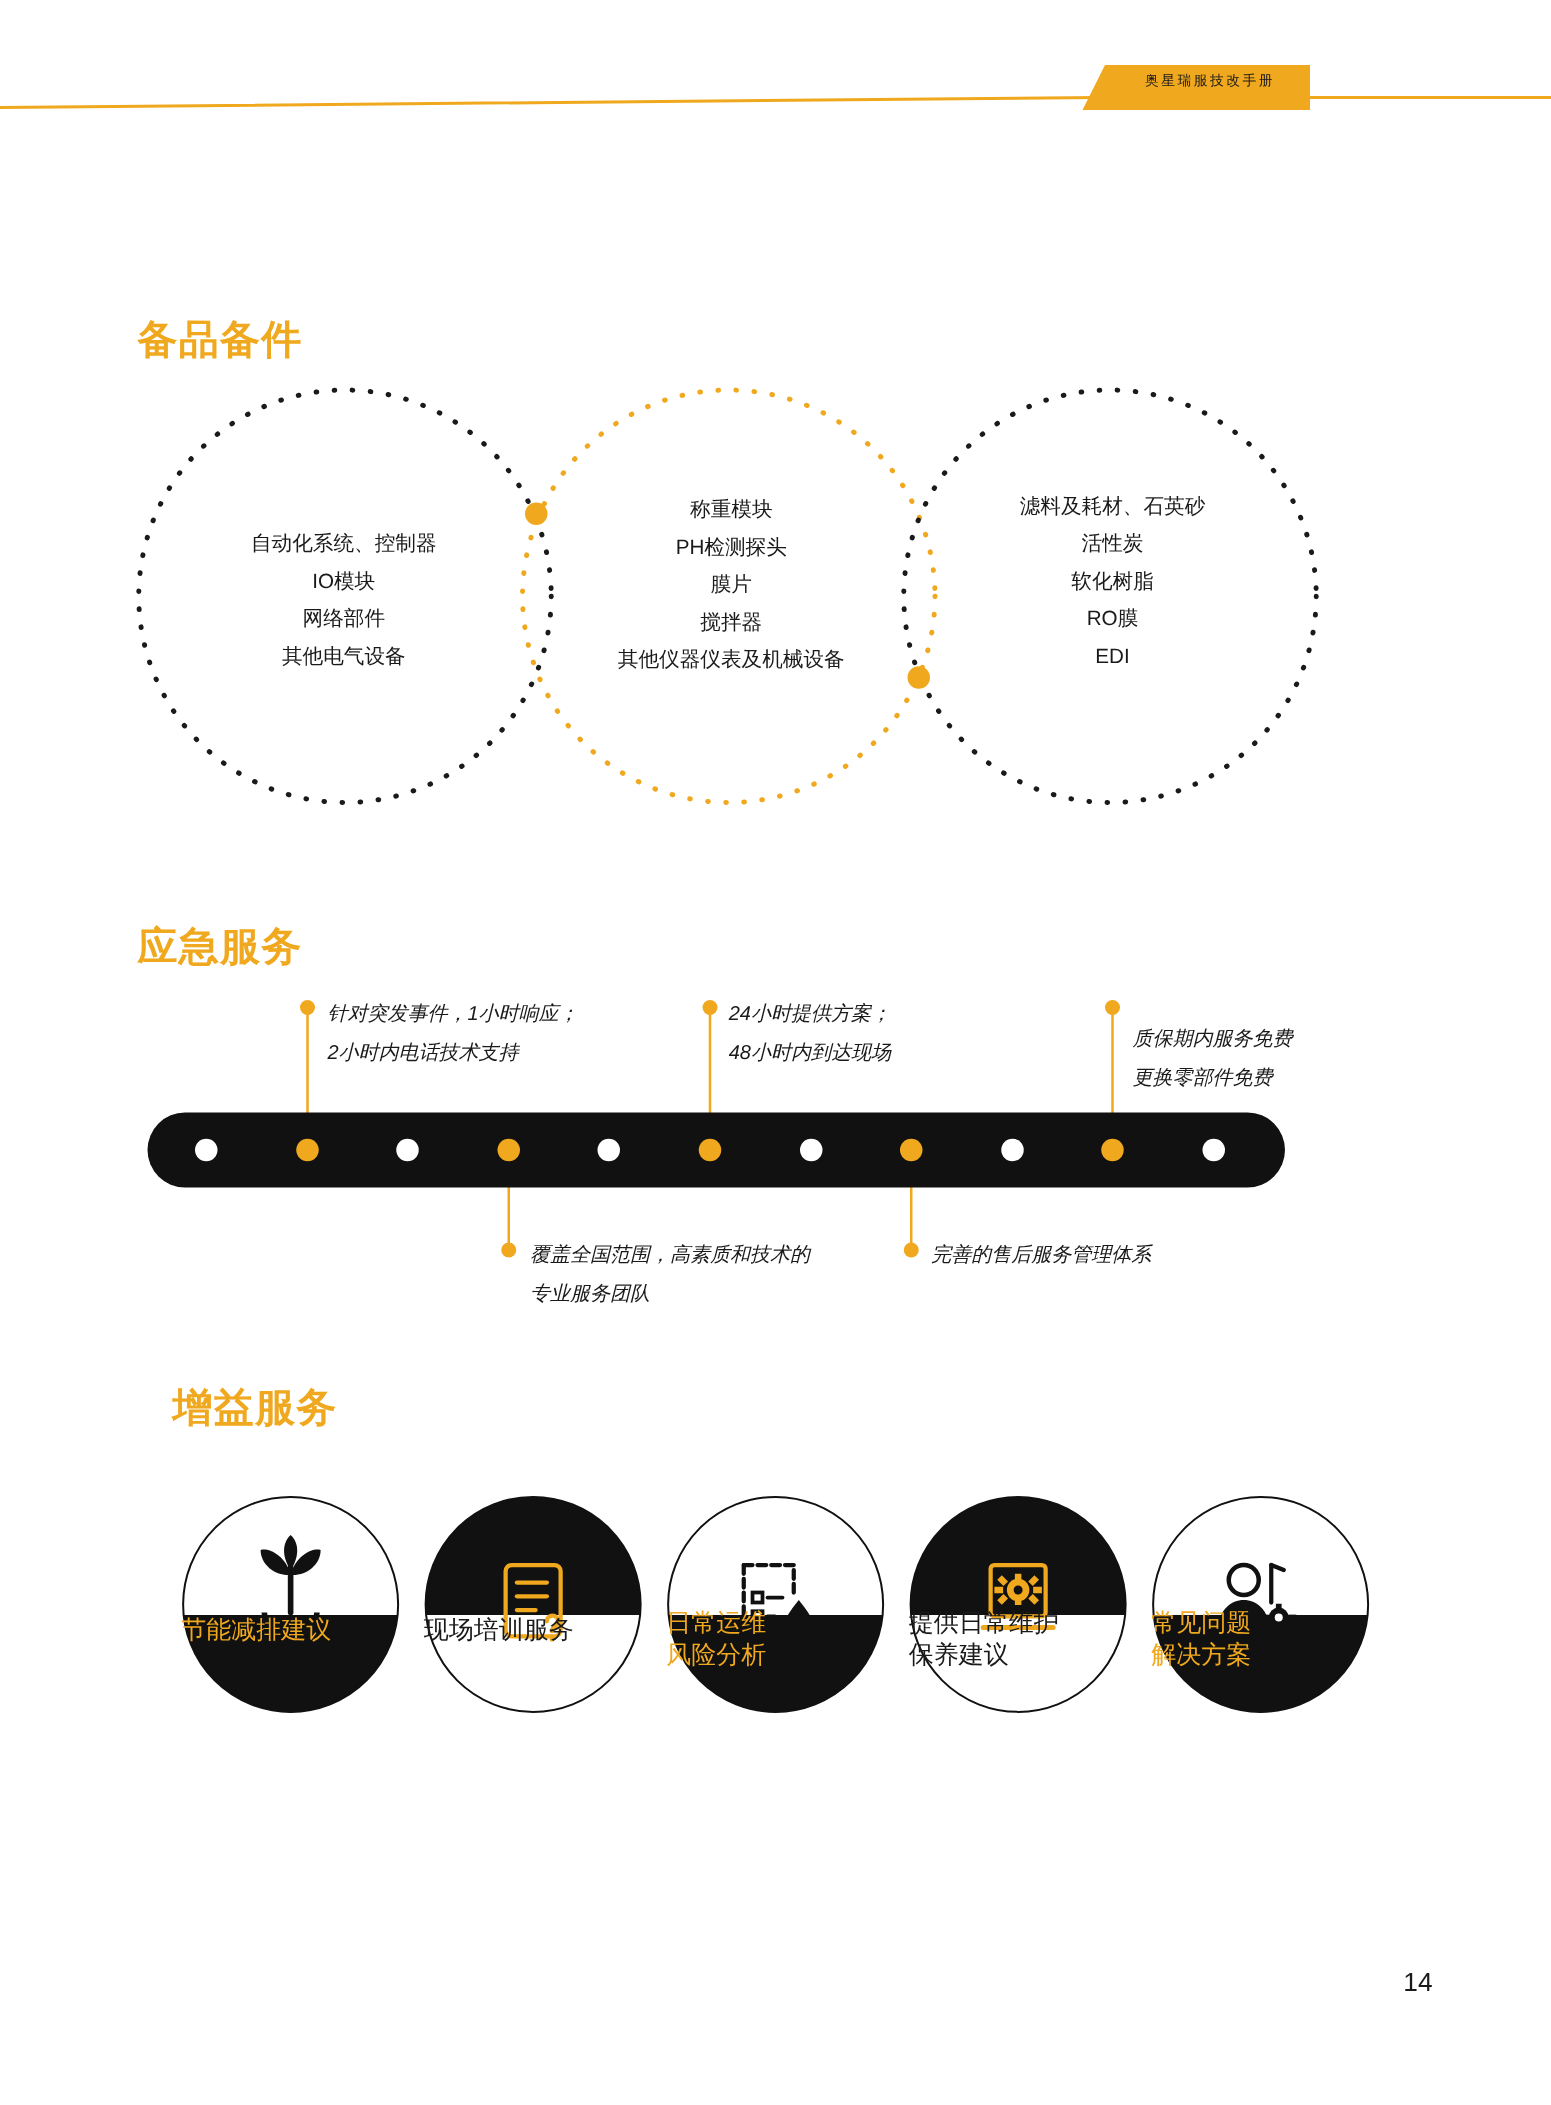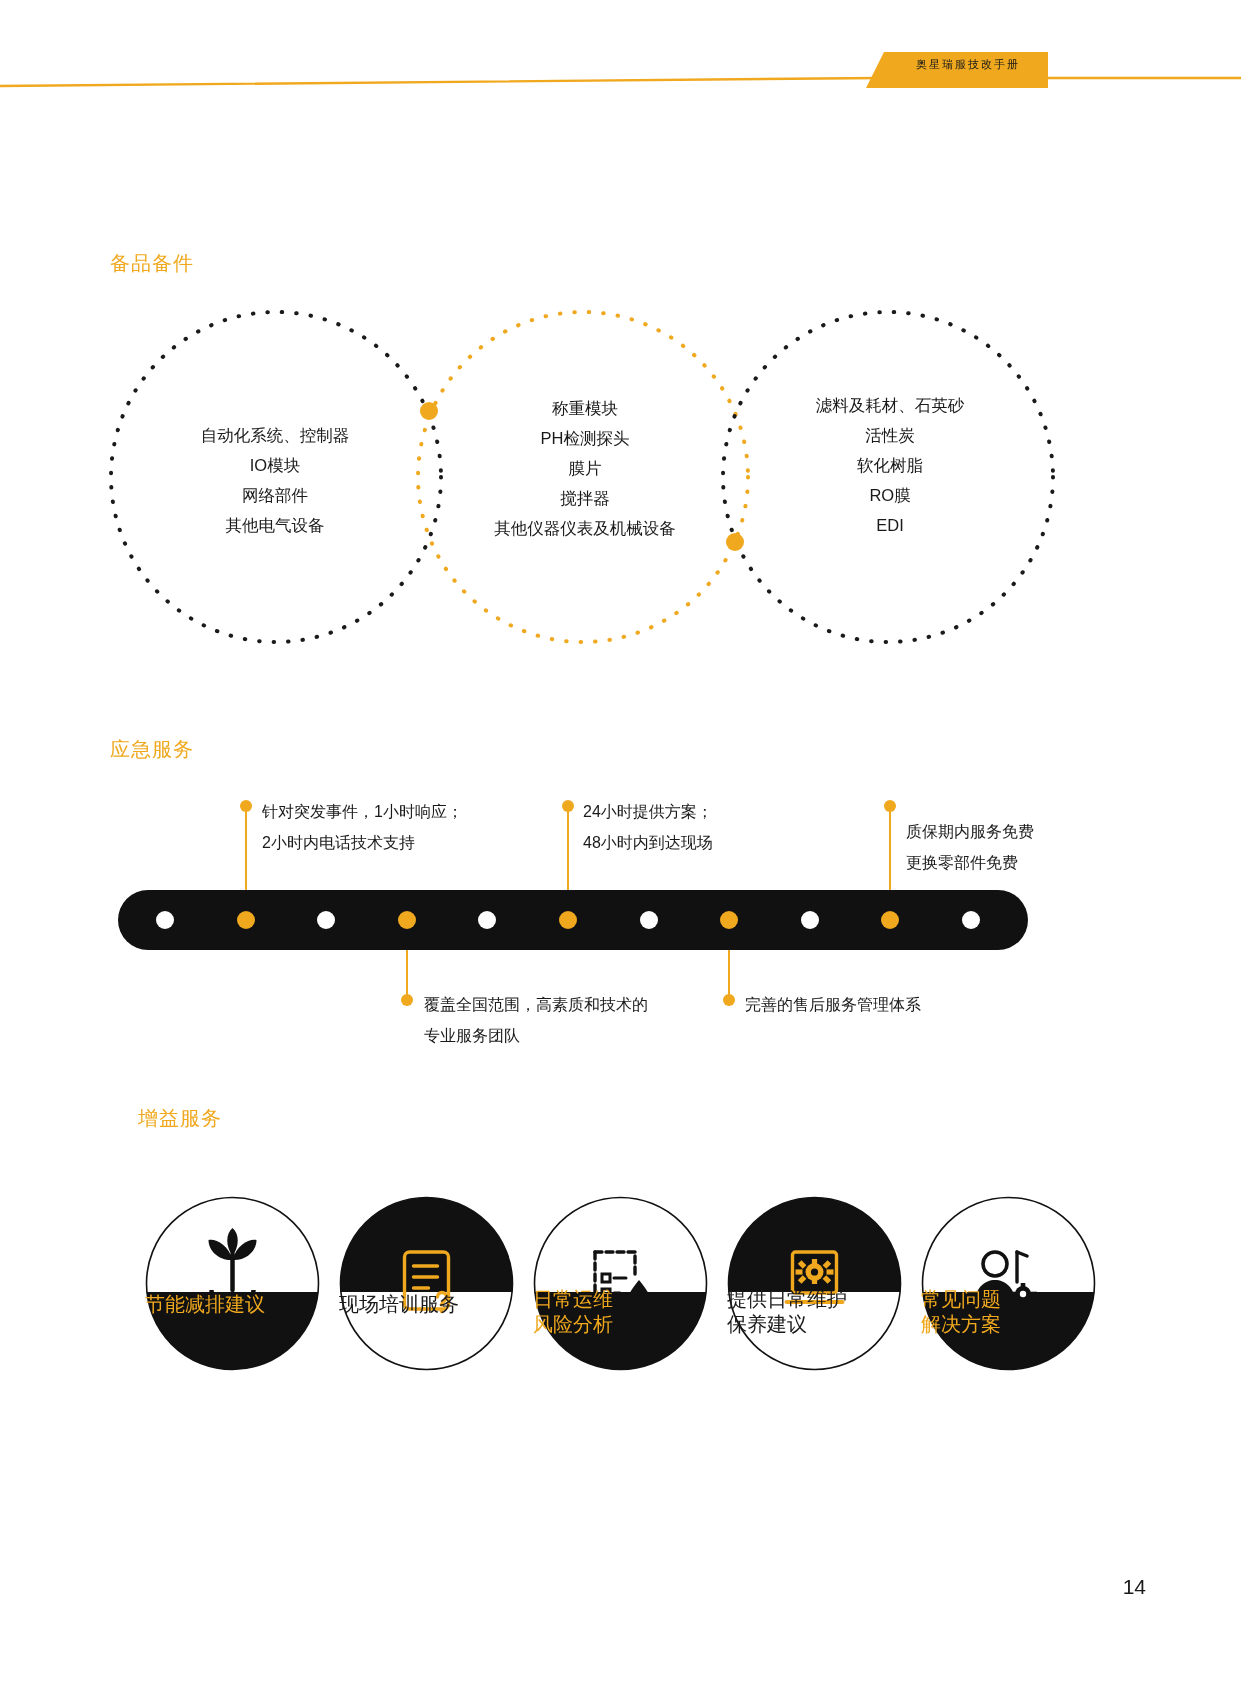--- a/index.html
+++ b/index.html
@@ -23,22 +23,22 @@
     font-size:11px;
     letter-spacing:2px;
     font-weight:400;
     color:#1a1a1a;
     z-index:5;
   }
 
   
   .sec-head {
     position:absolute;
-    font-size:20px;
-    font-weight:normal;
+    font-size:32px;
+    font-weight:bold;
     color:#F0A81E;
     letter-spacing:1px;
     white-space:nowrap;
   }
   #head-spare   { left:110px; top:250px; }
   #head-emerg   { left:110px; top:736px; }
   #head-value   { left:110px; top:1105px;margin-left:28px; }
 
   
   #circles { position:absolute; left:0px; top:295px; width:1241px; height:365px; }
@@ -49,21 +49,21 @@
     font-size:16.5px;
     line-height:30px;
     color:#1a1a1a;
     white-space:nowrap;
   }
   #ctext1 { left:120px; top:125px; width:310px; }
   #ctext2 { left:430px; top:98px; width:310px; }
   #ctext3 { left:735px; top:95px; width:310px; }
 
   
-  #timeline { position:absolute; left:0; top:780px; width:996px; height:290px; }
+  #timeline { position:absolute; left:0; top:780px; width:996px; height:290px;font-style:italic; }
   #timeline svg { position:absolute; left:0; top:0; }
   .tl-label {
     position:absolute;
     font-size:16px;
     line-height:31px;
     color:#1a1a1a;
     white-space:nowrap;
   }
   .tl-up1 { left:262px; top:16px; }
   .tl-up2 { left:583px; top:16px; }

